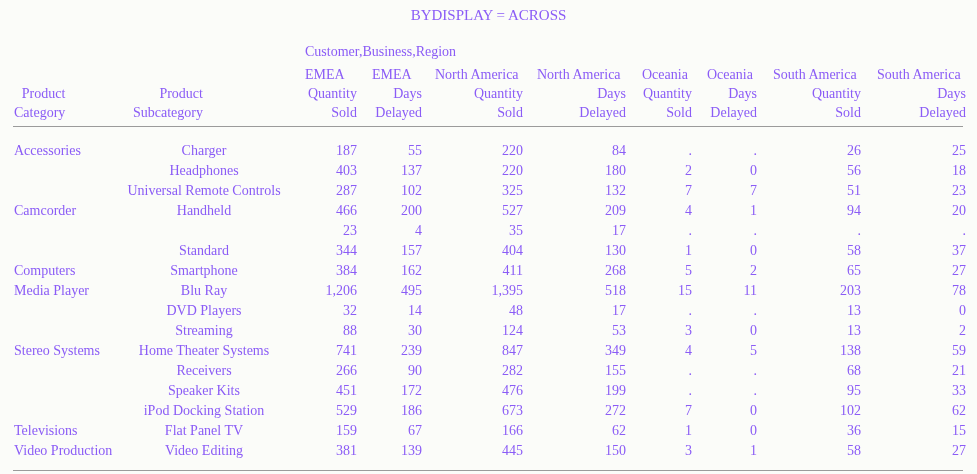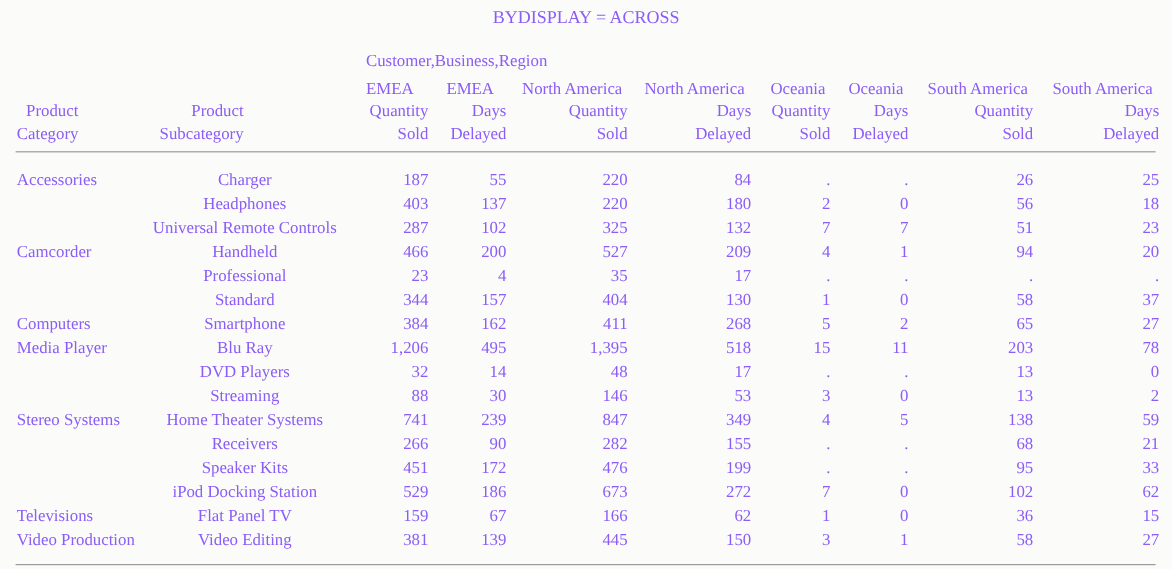--- a/index.html
+++ b/index.html
@@ -168,21 +168,20 @@
         <span class="cell num col1">200</span>
         <span class="cell num col2">527</span>
         <span class="cell num col3">209</span>
         <span class="cell num col4">4</span>
         <span class="cell num col5">1</span>
         <span class="cell num col6">94</span>
         <span class="cell num col7">20</span>
       </div>
       <div class="data-row" style="top: 221px;">
         <span class="cell cat"></span>
-        <span class="cell sub">Professional</span>
         <span class="cell num col0">23</span>
         <span class="cell num col1">4</span>
         <span class="cell num col2">35</span>
         <span class="cell num col3">17</span>
         <span class="cell num col4">.</span>
         <span class="cell num col5">.</span>
         <span class="cell num col6">.</span>
         <span class="cell num col7">.</span>
       </div>
       <div class="data-row" style="top: 241px;">
@@ -231,21 +230,21 @@
         <span class="cell num col4">.</span>
         <span class="cell num col5">.</span>
         <span class="cell num col6">13</span>
         <span class="cell num col7">0</span>
       </div>
       <div class="data-row" style="top: 321px;">
         <span class="cell cat"></span>
         <span class="cell sub">Streaming</span>
         <span class="cell num col0">88</span>
         <span class="cell num col1">30</span>
-        <span class="cell num col2">146</span>
+        <span class="cell num col2">124</span>
         <span class="cell num col3">53</span>
         <span class="cell num col4">3</span>
         <span class="cell num col5">0</span>
         <span class="cell num col6">13</span>
         <span class="cell num col7">2</span>
       </div>
       <div class="data-row" style="top: 341px;">
         <span class="cell sub">Home Theater Systems</span>
         <span class="cell cat">Stereo Systems</span>
         <span class="cell num col0">741</span>

